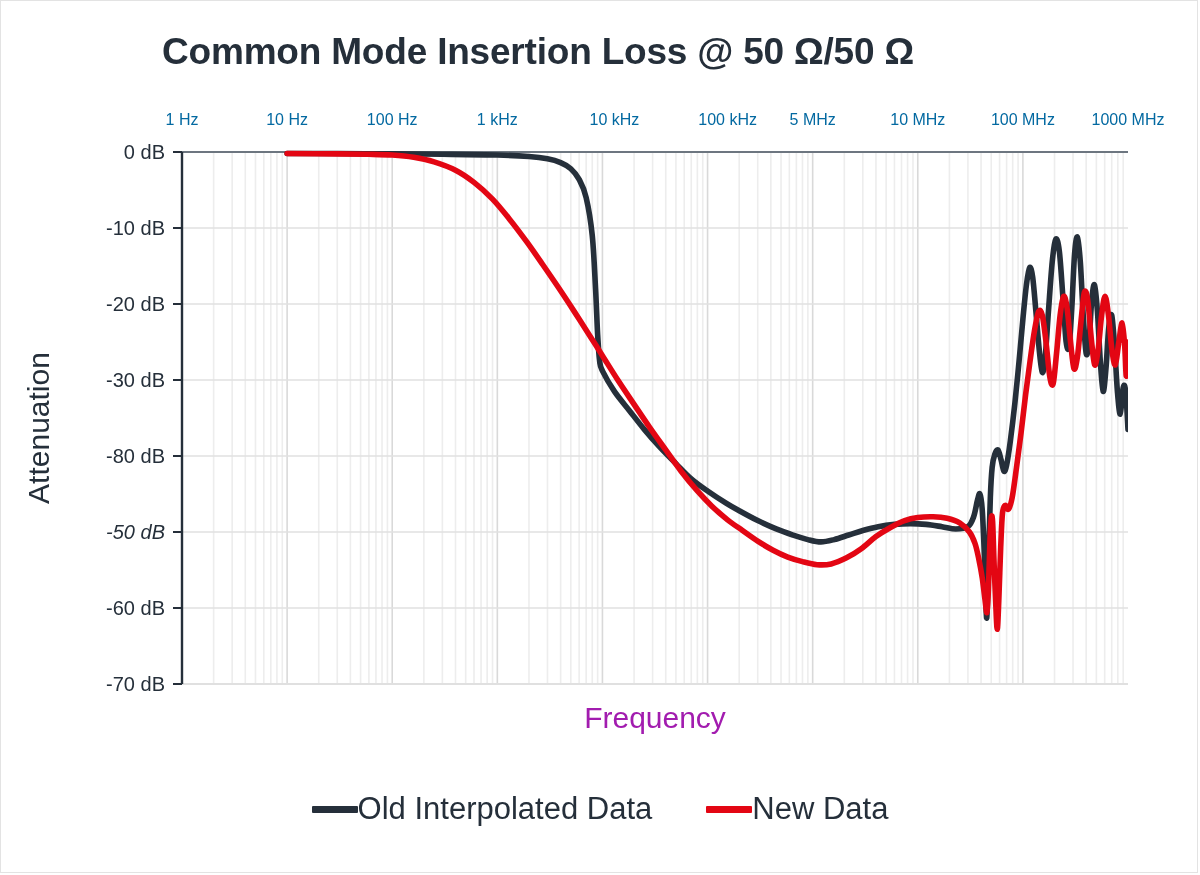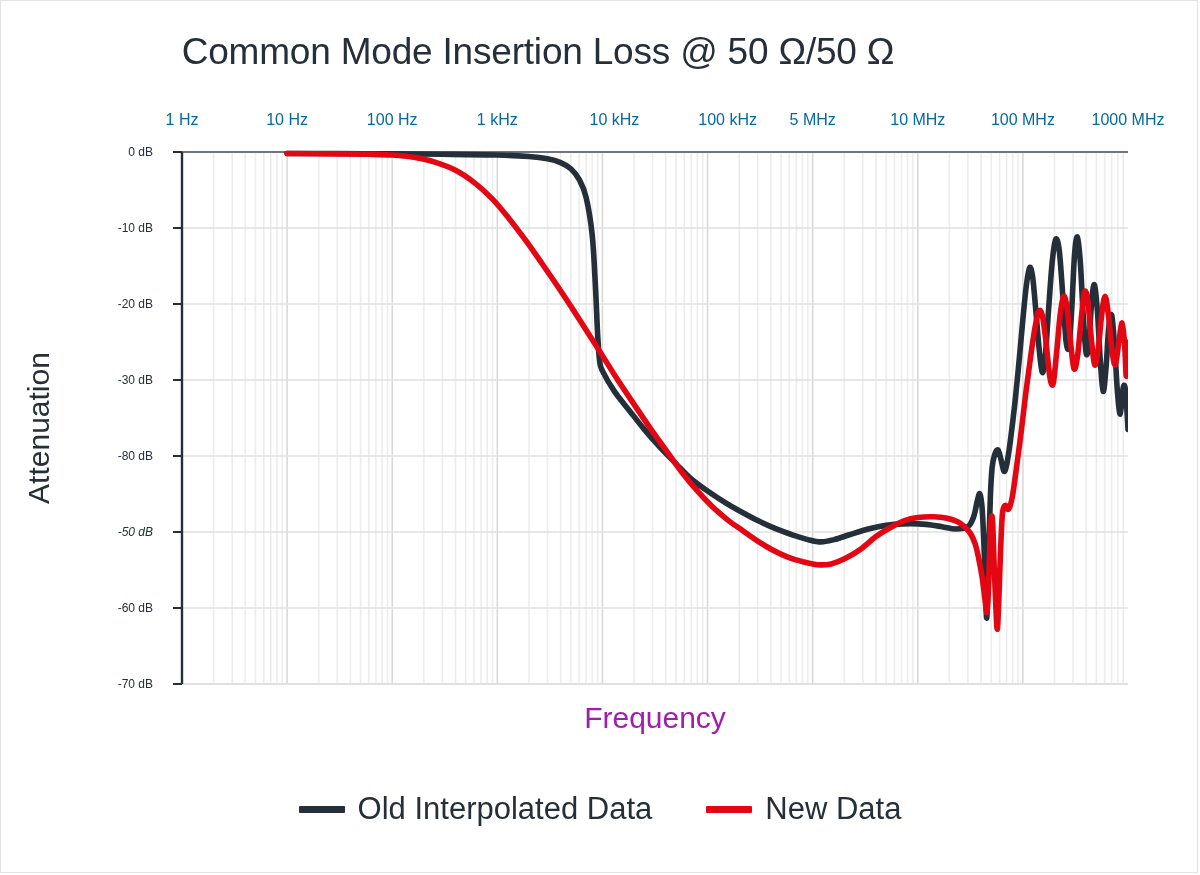--- a/index.html
+++ b/index.html
@@ -21,21 +21,21 @@
     background: #ffffff;
     box-sizing: border-box;
   }
   #chart-title {
     position: absolute;
     left: 0;
     top: 30px;
     width: 1074px;
     text-align: center;
     font-size: 37px;
-    font-weight: normal;
+    font-weight: bold;
     color: #252f3a;
     letter-spacing: -0.2px;
     white-space: nowrap;
   }
   #xaxis-ticklabels {
     position: absolute;
     left: 0;
     top: 110px;
     width: 1198px;
     height: 26px;
@@ -50,22 +50,22 @@
   }
   #yaxis-ticklabels {
     position: absolute;
     left: 0;
     top: 0;
     width: 180px;
     height: 873px;
   }
   .ytick-label {
     position: absolute;
-    right: 28px;
-    font-size: 12px;
+    right: 16px;
+    font-size: 20px;
     color: #252f3a;
     white-space: nowrap;
     transform: translateY(-50%);
     text-align: right;
   }
   #ylabel {
     position: absolute;
     left: -62px;
     top: 410px;
     width: 200px;
@@ -97,21 +97,20 @@
     top: 790px;
     width: 1198px;
     display: flex;
     justify-content: center;
     align-items: center;
     gap: 54px;
   }
   .legend-entry {
     display: flex;
     align-items: center;
-    gap: 13px;
   }
   .legend-swatch {
     width: 46px;
     height: 7px;
     border-radius: 1px;
     display: block;
   }
   .legend-text {
     font-size: 31px;
     color: #252f3a;

